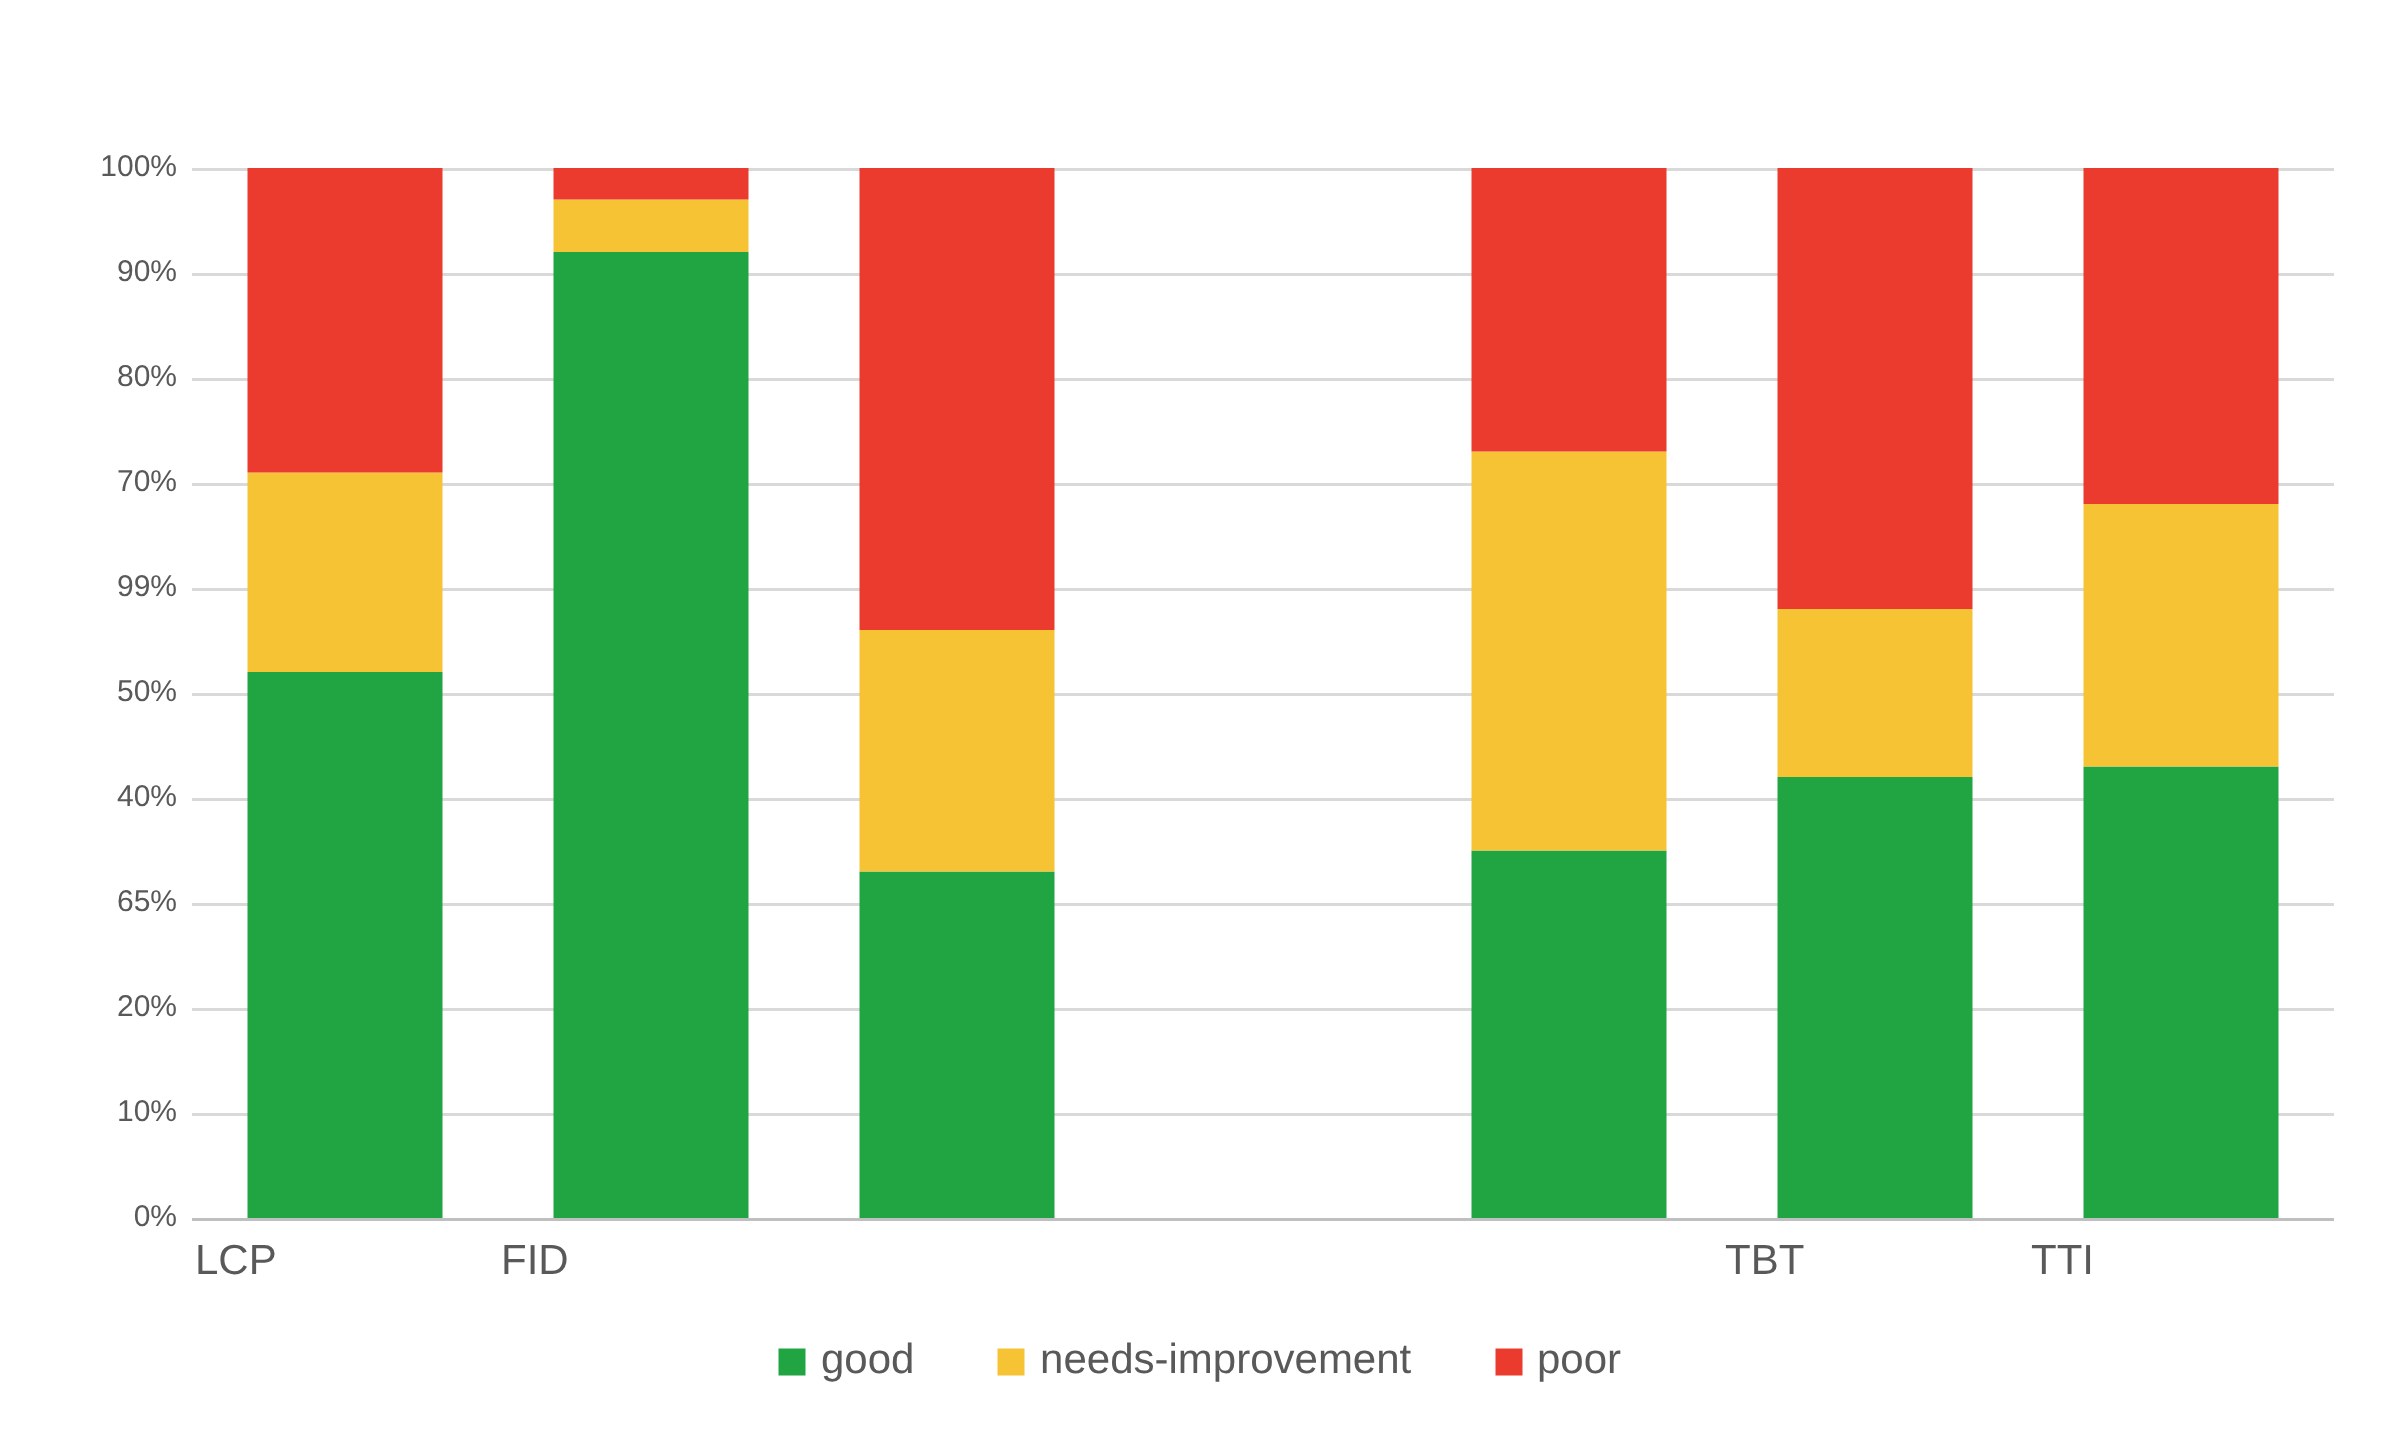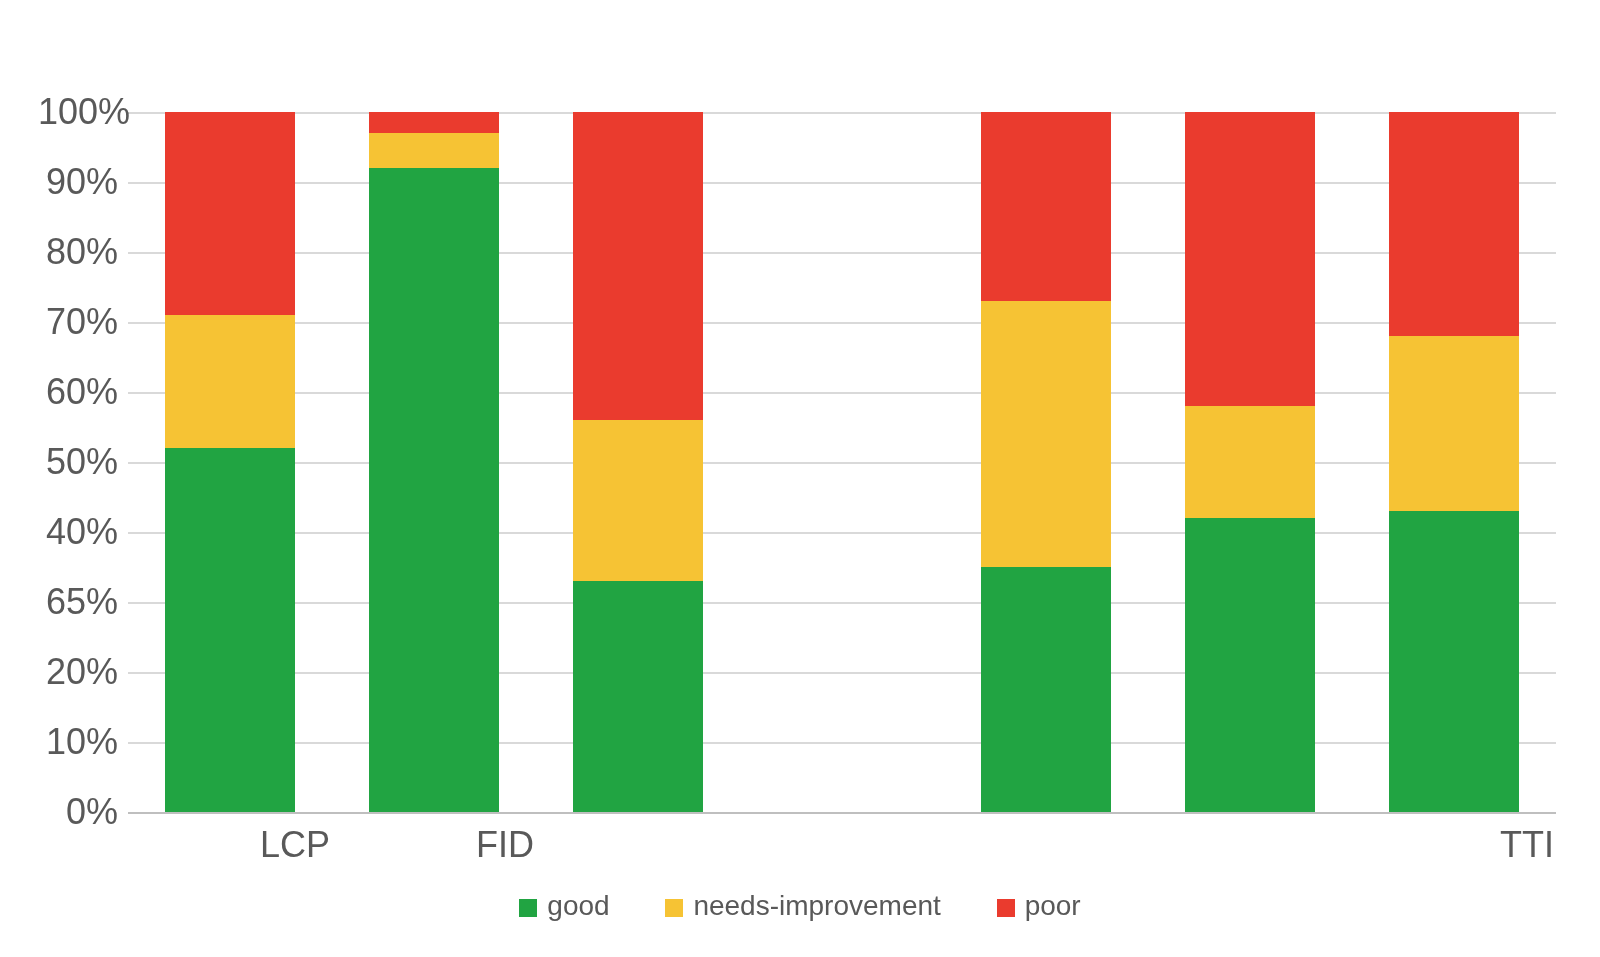--- a/index.html
+++ b/index.html
@@ -2,29 +2,29 @@
 <html><head>
 <meta charset="utf-8">
 <style>
   html,body{margin:0;padding:0;width:1600px;height:957px;background:#ffffff;font-family:"Segoe UI",Arial,sans-serif;color:#595959;}
   .chart-frame{position:absolute;left:0;top:0;width:1600px;height:957px;}
   .title{position:absolute;top:24px;left:0;width:100%;text-align:center;font-size:50px;font-weight:400;color:#595959;}
   .plot{position:absolute;left:128px;top:112px;width:1428px;height:700px;}
   .gridlines{position:absolute;left:0;top:0;width:100%;height:100%;}
   .gridline{position:absolute;left:0;width:100%;height:0;border-top:2px solid #d9d9d9;}
   .axis-zero{border-top:2px solid #bfbfbf;}
-  .ytick{position:absolute;left:-90px;width:80px;text-align:right;font-size:36px;color:#595959;transform:translateY(-50%);}
+  .ytick{position:absolute;left:-90px;width:80px;text-align:right;font-size:20px;color:#595959;transform:translateY(-50%);}
   .bars{position:absolute;left:0;top:0;width:100%;height:100%;}
   .slot{position:absolute;bottom:0;height:100%;}
   .bar{position:absolute;bottom:0;width:130px;height:100%;}
   .seg{position:absolute;left:0;width:100%;}
   .good{background:#21a442;}
   .needs{background:#f6c334;}
   .poor{background:#ea3b2e;}
-  .xlabel{position:absolute;top:712px;width:200px;text-align:right;font-size:36px;color:#595959;}
+  .xlabel{position:absolute;top:712px;width:200px;text-align:left;font-size:28px;color:#595959;}
   .legend{position:absolute;left:0;width:100%;text-align:center;font-size:28px;color:#595959;top:890px;}
   .legend-item{display:inline-block;margin:0 24px;}
   .swatch{display:inline-block;width:18px;height:18px;margin-right:10px;vertical-align:middle;}
 </style>
 </head>
 <body>
 
 <div class="chart-frame">
 
 
@@ -42,21 +42,21 @@
       <div class="gridline" style="top:80%"></div>
       <div class="gridline" style="top:90%"></div>
       <div class="gridline axis-zero" style="top:100%"></div>
 
       <div class="ytick" style="top:100%">0%</div>
       <div class="ytick" style="top:90%">10%</div>
       <div class="ytick" style="top:80%">20%</div>
       <div class="ytick" style="top:70%">65%</div>
       <div class="ytick" style="top:60%">40%</div>
       <div class="ytick" style="top:50%">50%</div>
-      <div class="ytick" style="top:40%">60%</div>
+      <div class="ytick" style="top:40%">99%</div>
       <div class="ytick" style="top:30%">70%</div>
       <div class="ytick" style="top:20%">80%</div>
       <div class="ytick" style="top:10%">90%</div>
       <div class="ytick" style="top:0%">100%</div>
     </div>
 
     <div class="bars">
 
       <div class="slot" style="left:0px;width:204px">
         <div class="bar" style="left:37px">
@@ -102,20 +102,21 @@
         <div class="bar" style="left:37px">
           <div class="seg good" style="bottom:0%;height:43%"></div>
           <div class="seg needs" style="bottom:43%;height:25%"></div>
           <div class="seg poor" style="bottom:68%;height:32%"></div>
         </div>
       </div>
     </div>
 
     <div class="xlabel" style="left:2px">LCP</div>
     <div class="xlabel" style="left:206px">FID</div>
+    <div class="xlabel" style="left:1022px">TBT</div>
     <div class="xlabel" style="left:1226px">TTI</div>
   </div>
 
   <div class="legend">
     <span class="legend-item">
       <span class="swatch good"></span><span>good</span>
     </span>
     <span class="legend-item">
       <span class="swatch needs"></span><span>needs-improvement</span>
     </span>

